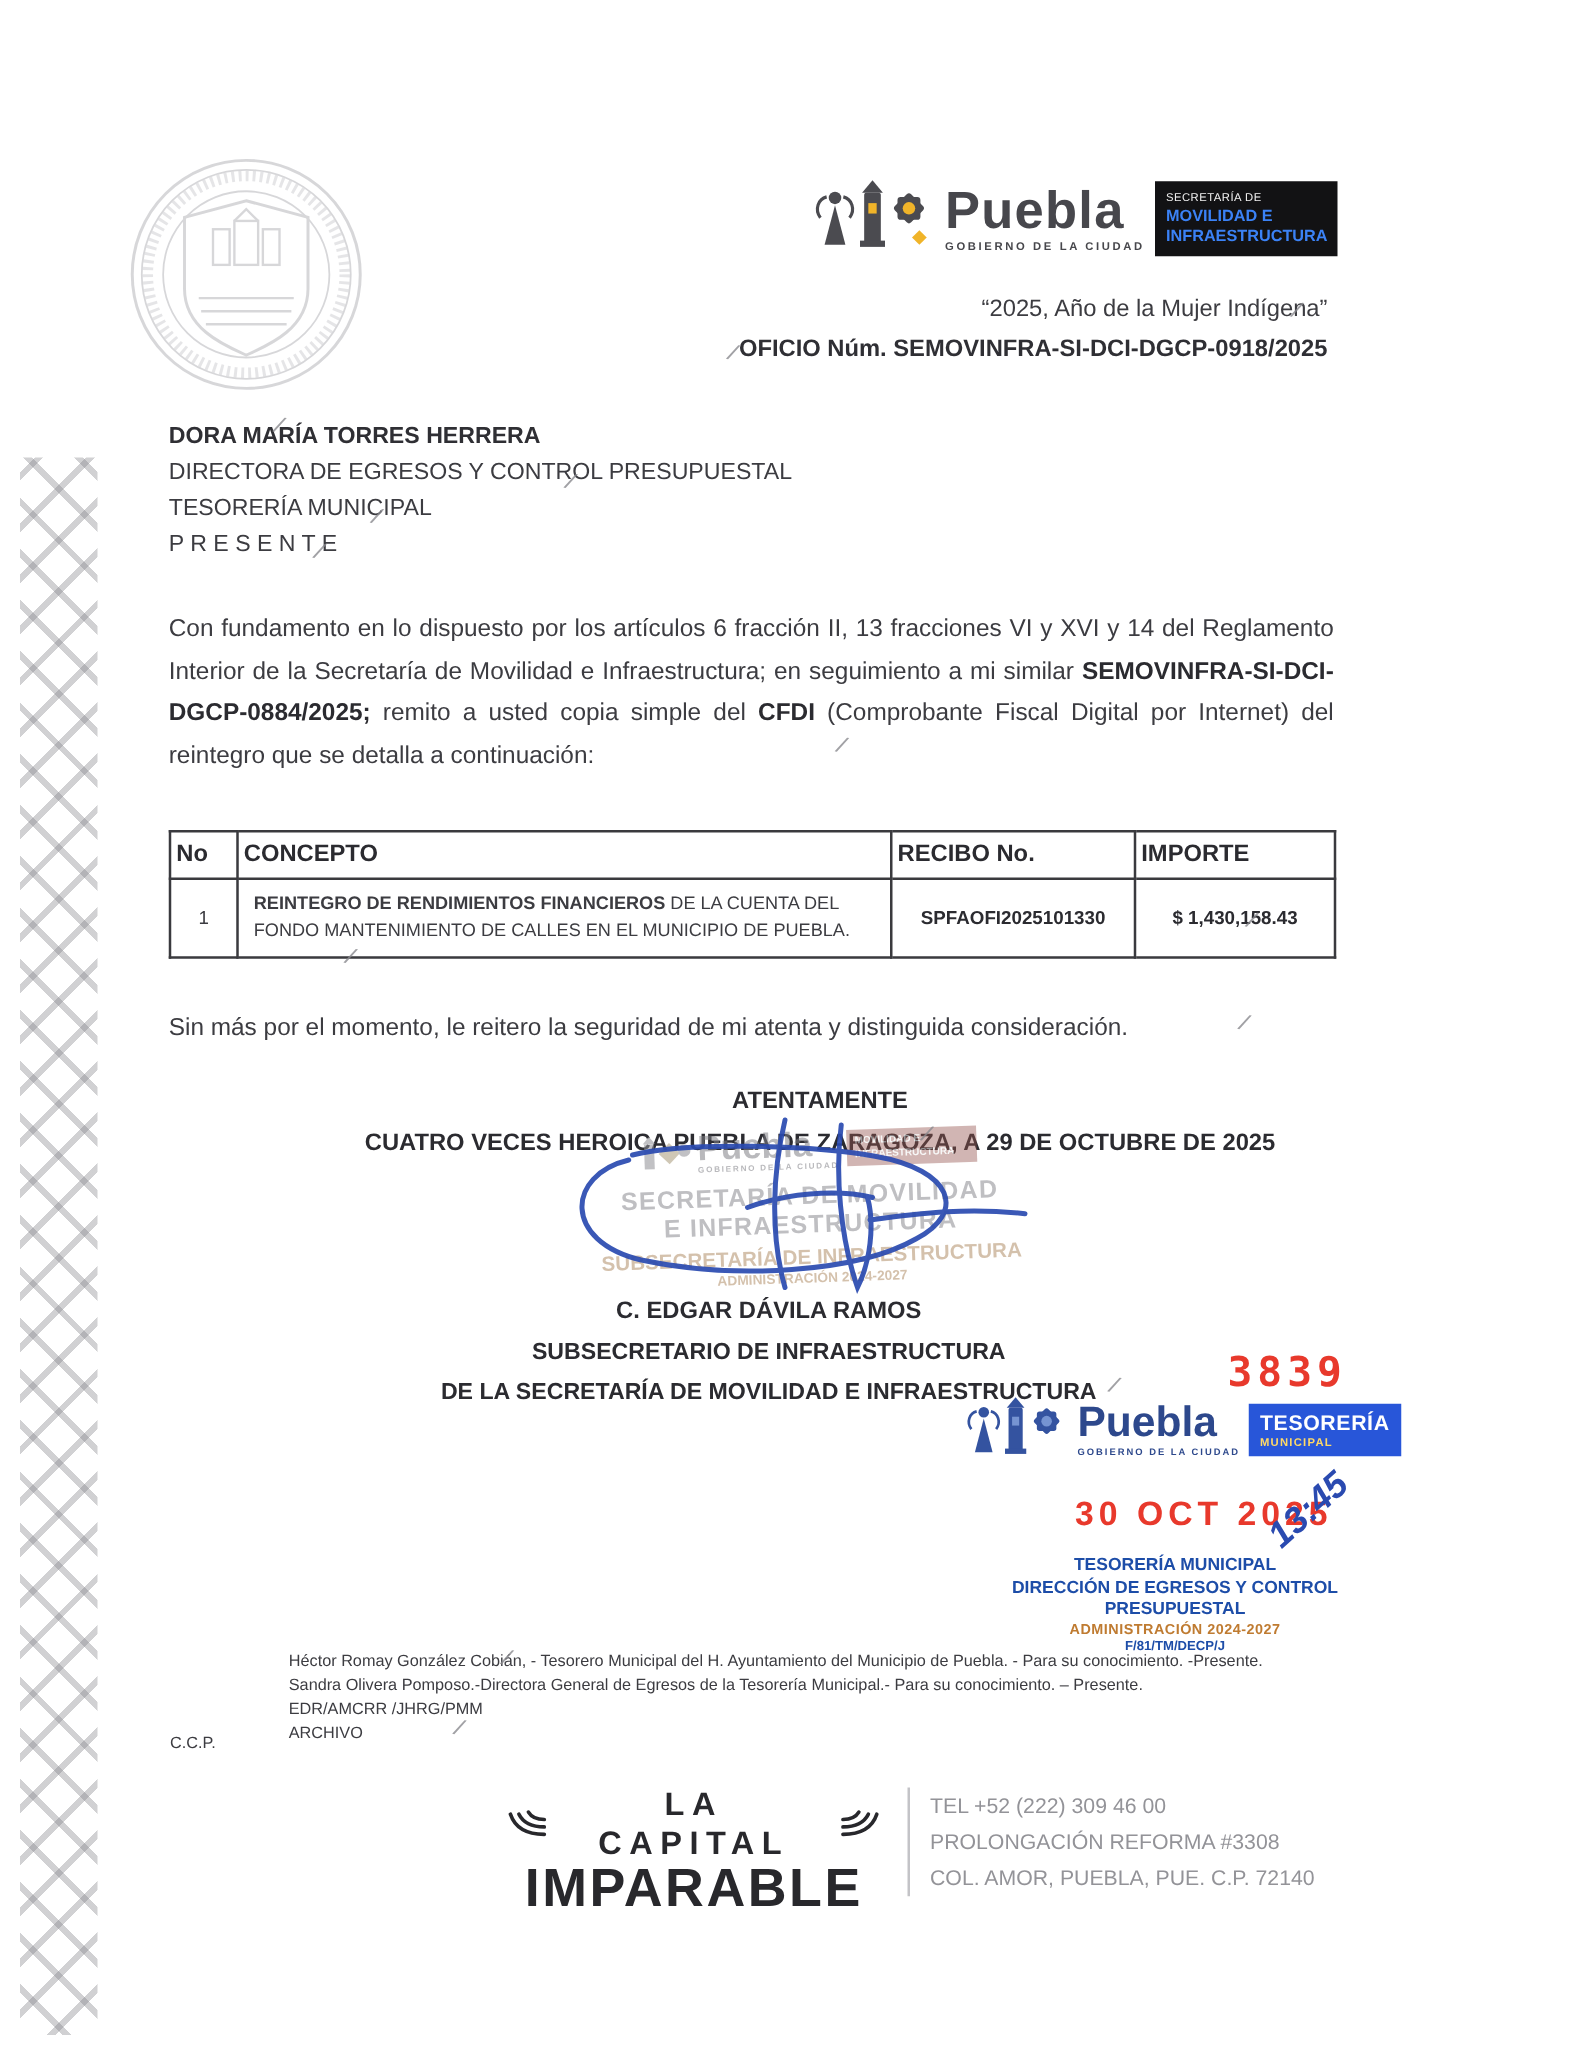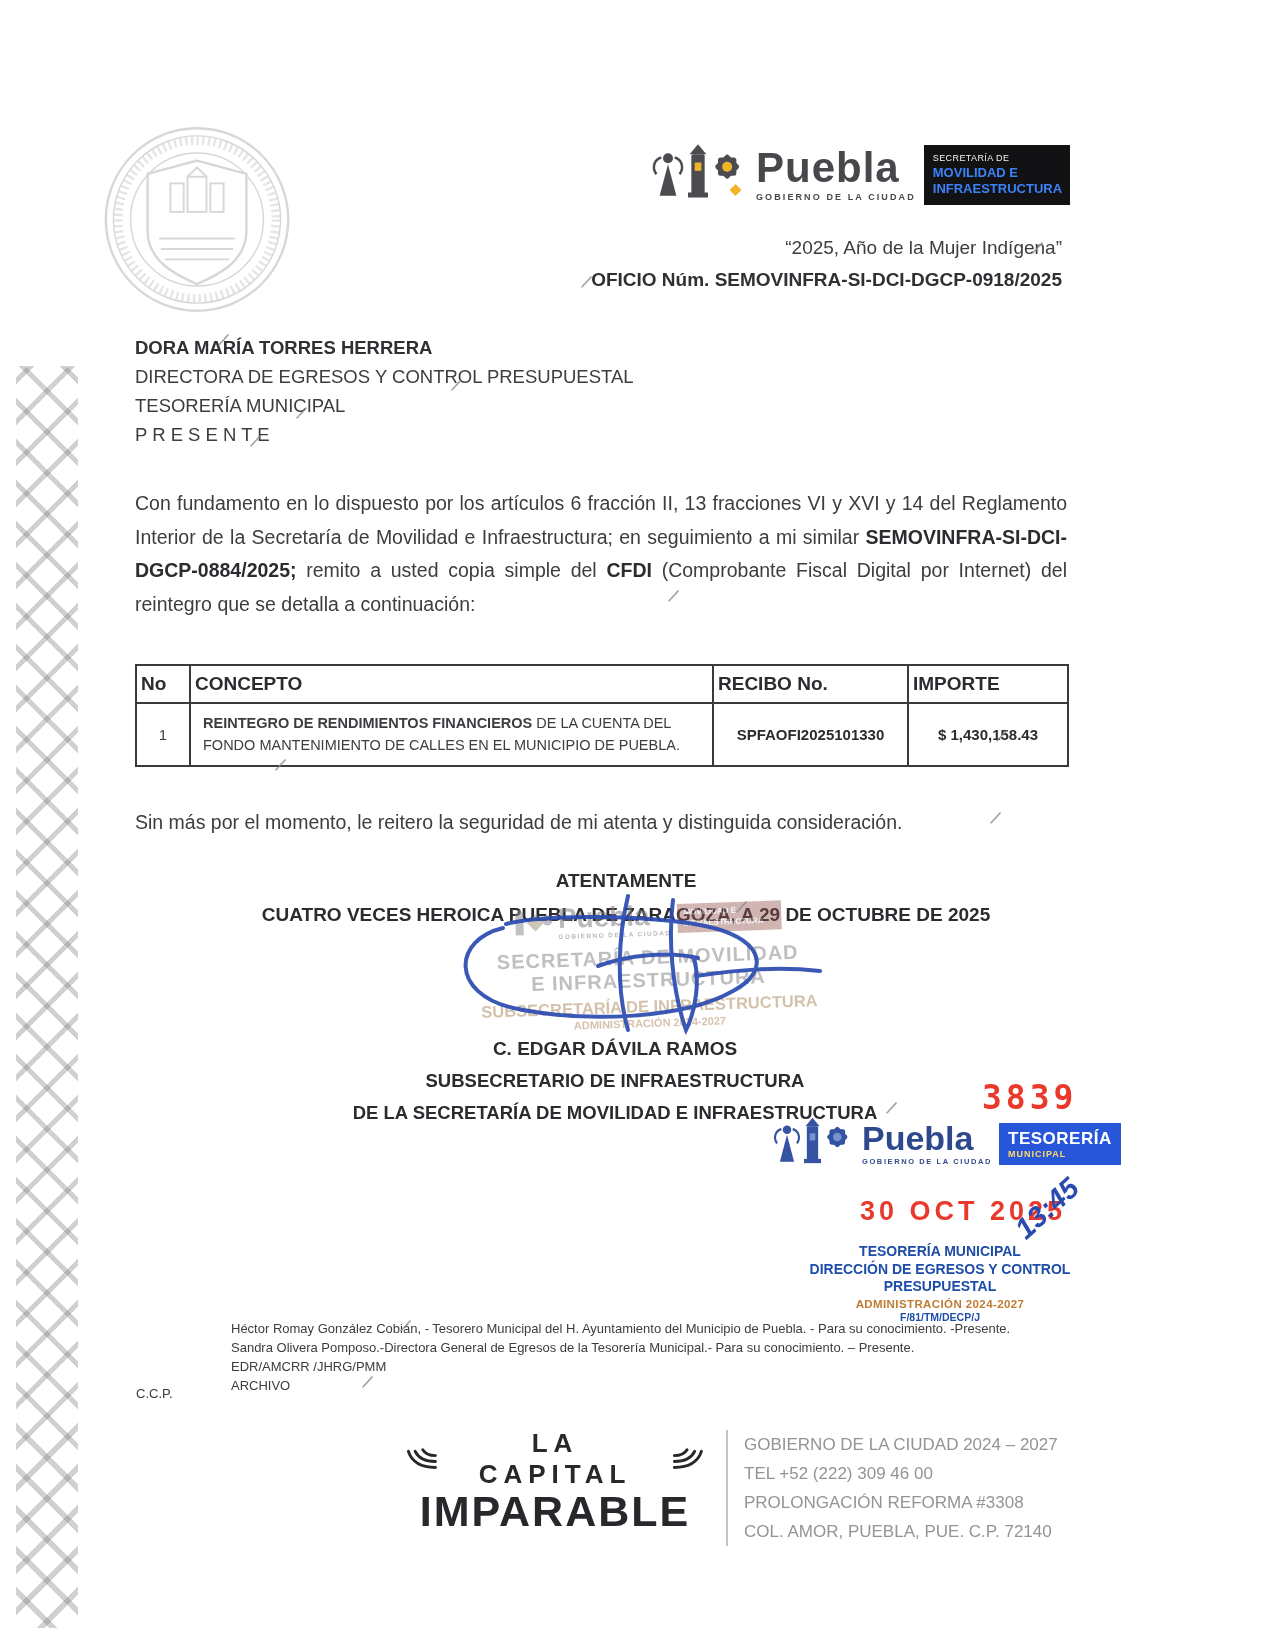--- a/index.html
+++ b/index.html
@@ -39,21 +39,21 @@
   .tbl { position:absolute; left:135px; top:664px; width:932px; border-collapse:collapse; table-layout:fixed; }
   .tbl th, .tbl td { border:2px solid #3a3a3e; vertical-align:middle; }
   .tbl th { font-size:19px; padding:7px 4px; text-align:left; color:#2b2b30; }
   .c-no{width:54px;} .c-concepto{width:523px;} .c-recibo{width:195px;} .c-importe{width:160px;}
   td.c-no { text-align:center; font-size:15px; }
   td.c-concepto { padding:8px 12px; font-size:14.5px; line-height:1.55; }
   td.c-recibo, td.c-importe { text-align:center; font-weight:bold; font-size:15px; color:#2b2b30; }
 
   .closing { position:absolute; left:135px; top:811px; width:932px; font-size:19.5px; }
 
-  .atent { position:absolute; left:136px; top:870px; width:980px; text-align:center; font-weight:bold; color:#2b2b30; }
+  .atent { position:absolute; left:166px; top:870px; width:980px; text-align:center; font-weight:bold; color:#2b2b30; }
   .a1 { font-size:19px; }
   .a2 { font-size:19px; margin-top:12px; }
 
   
   .ghost { position:absolute; left:438px; top:903px; width:420px; text-align:center; transform:rotate(-2deg); opacity:.55; }
   .g-row { display:flex; justify-content:center; align-items:center; }
   .g-icons { width:42px; height:30px; }
   .g-word { margin-left:5px; text-align:left; }
   .g-name { font-size:28px; font-weight:bold; color:#808086; line-height:.95; }
   .g-sub  { font-size:6.5px; letter-spacing:1.4px; color:#808086; font-weight:bold; }
@@ -273,21 +273,20 @@
       </svg>
       <span class="f1">LA CAPITAL</span>
       <svg class="wing" viewBox="0 0 40 30" style="transform:scaleX(-1)">
         <path d="M36 25 C18 25 8 18 4 6 M36 18 C24 18 16 14 12 6 M36 11 C28 11 24 9 21 4" stroke="#28282c" stroke-width="3.5" fill="none" stroke-linecap="round"></path>
       </svg>
     </div>
     <div class="f2">IMPARABLE</div>
   </div>
 
   <div class="finfo">
-    <div>GOBIERNO DE LA CIUDAD 2024 – 2027</div>
     <div>TEL +52 (222) 309 46 00</div>
     <div>PROLONGACIÓN REFORMA #3308</div>
     <div>COL. AMOR, PUEBLA, PUE. C.P. 72140</div>
   </div>
 
   <span class="tick" style="left:1036px;top:238px">∕</span>
   <span class="tick" style="left:585px;top:272px">∕</span>
   <span class="tick" style="left:222px;top:330px">∕</span>
   <span class="tick" style="left:455px;top:375px">∕</span>
   <span class="tick" style="left:300px;top:403px">∕</span>

